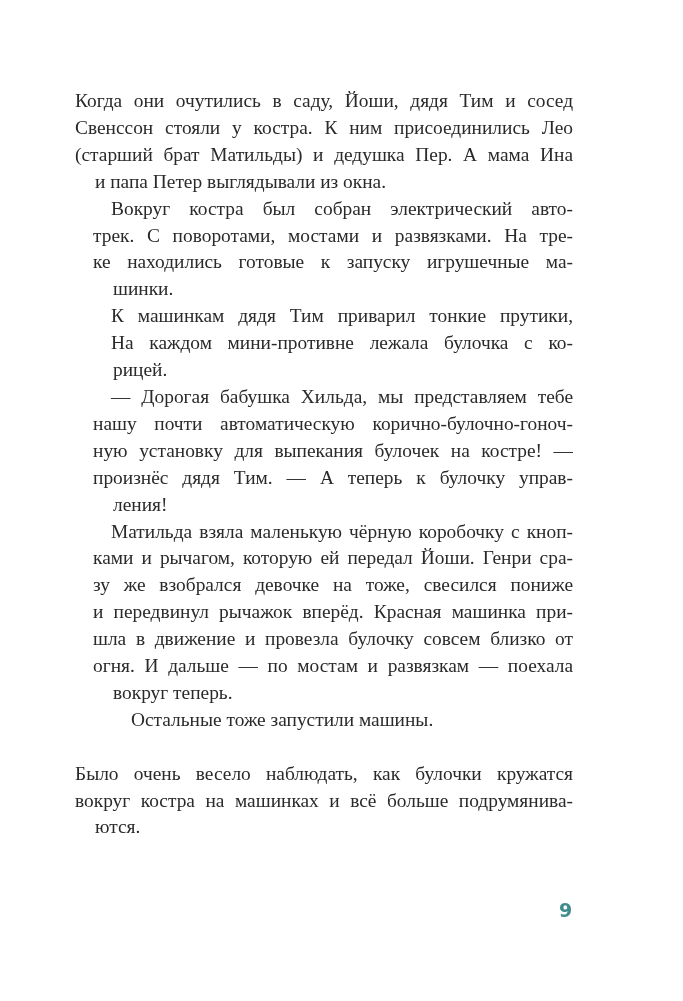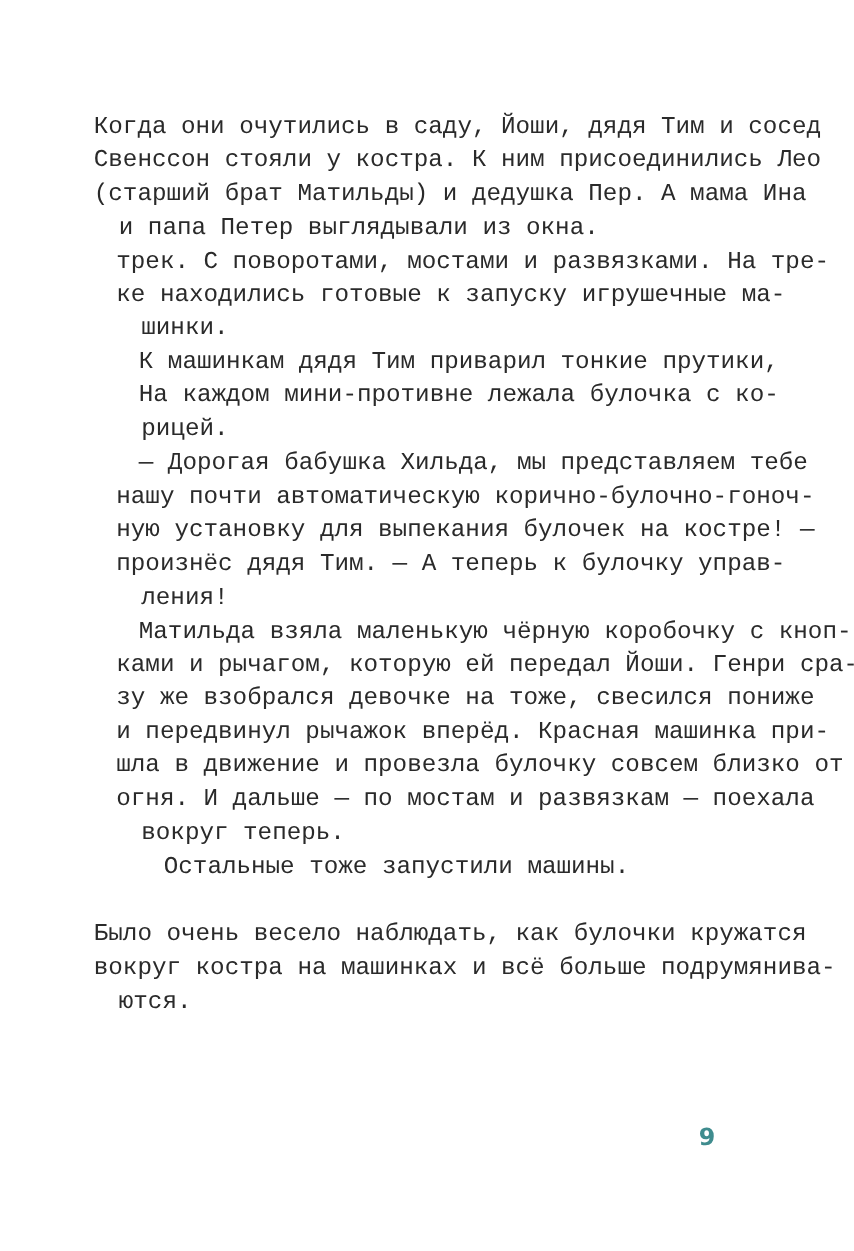--- a/index.html
+++ b/index.html
@@ -39,21 +39,20 @@
     }
     .para.noindent {
       text-indent: 0;
     }
     .line {
       display: block;
       text-align: justify;
       text-align-last: justify;
       white-space: nowrap;
       overflow: visible;
-      font-family: Liberation Mono, monospace;
     }
     .line.last {
       text-align-last: left;
       margin-left: 20px;
     }
     .section-break {
       height: 26.9px;
     }
     .page-number {
       position: absolute;
@@ -72,20 +71,21 @@
   <div class="text-block">
 
     <p class="para noindent">
       <span class="line">Когда они очутились в саду, Йоши, дядя Тим и сосед</span>
       <span class="line">Свенссон стояли у костра. К ним присоединились Лео</span>
       <span class="line">(старший брат Матильды) и дедушка Пер. А мама Ина</span>
       <span class="line last">и папа Петер выглядывали из окна.</span>
     </p>
 
     <p class="para">
+      <span class="line" style="padding-left:18px">Вокруг костра был собран электрический авто-</span>
       <span class="line">трек. С поворотами, мостами и развязками. На тре-</span>
       <span class="line">ке находились готовые к запуску игрушечные ма-</span>
       <span class="line last">шинки.</span>
     </p>
 
     <p class="para">
       <span class="line" style="padding-left:18px">К машинкам дядя Тим приварил тонкие прутики,</span>
     </p>
 
     <p class="para">

